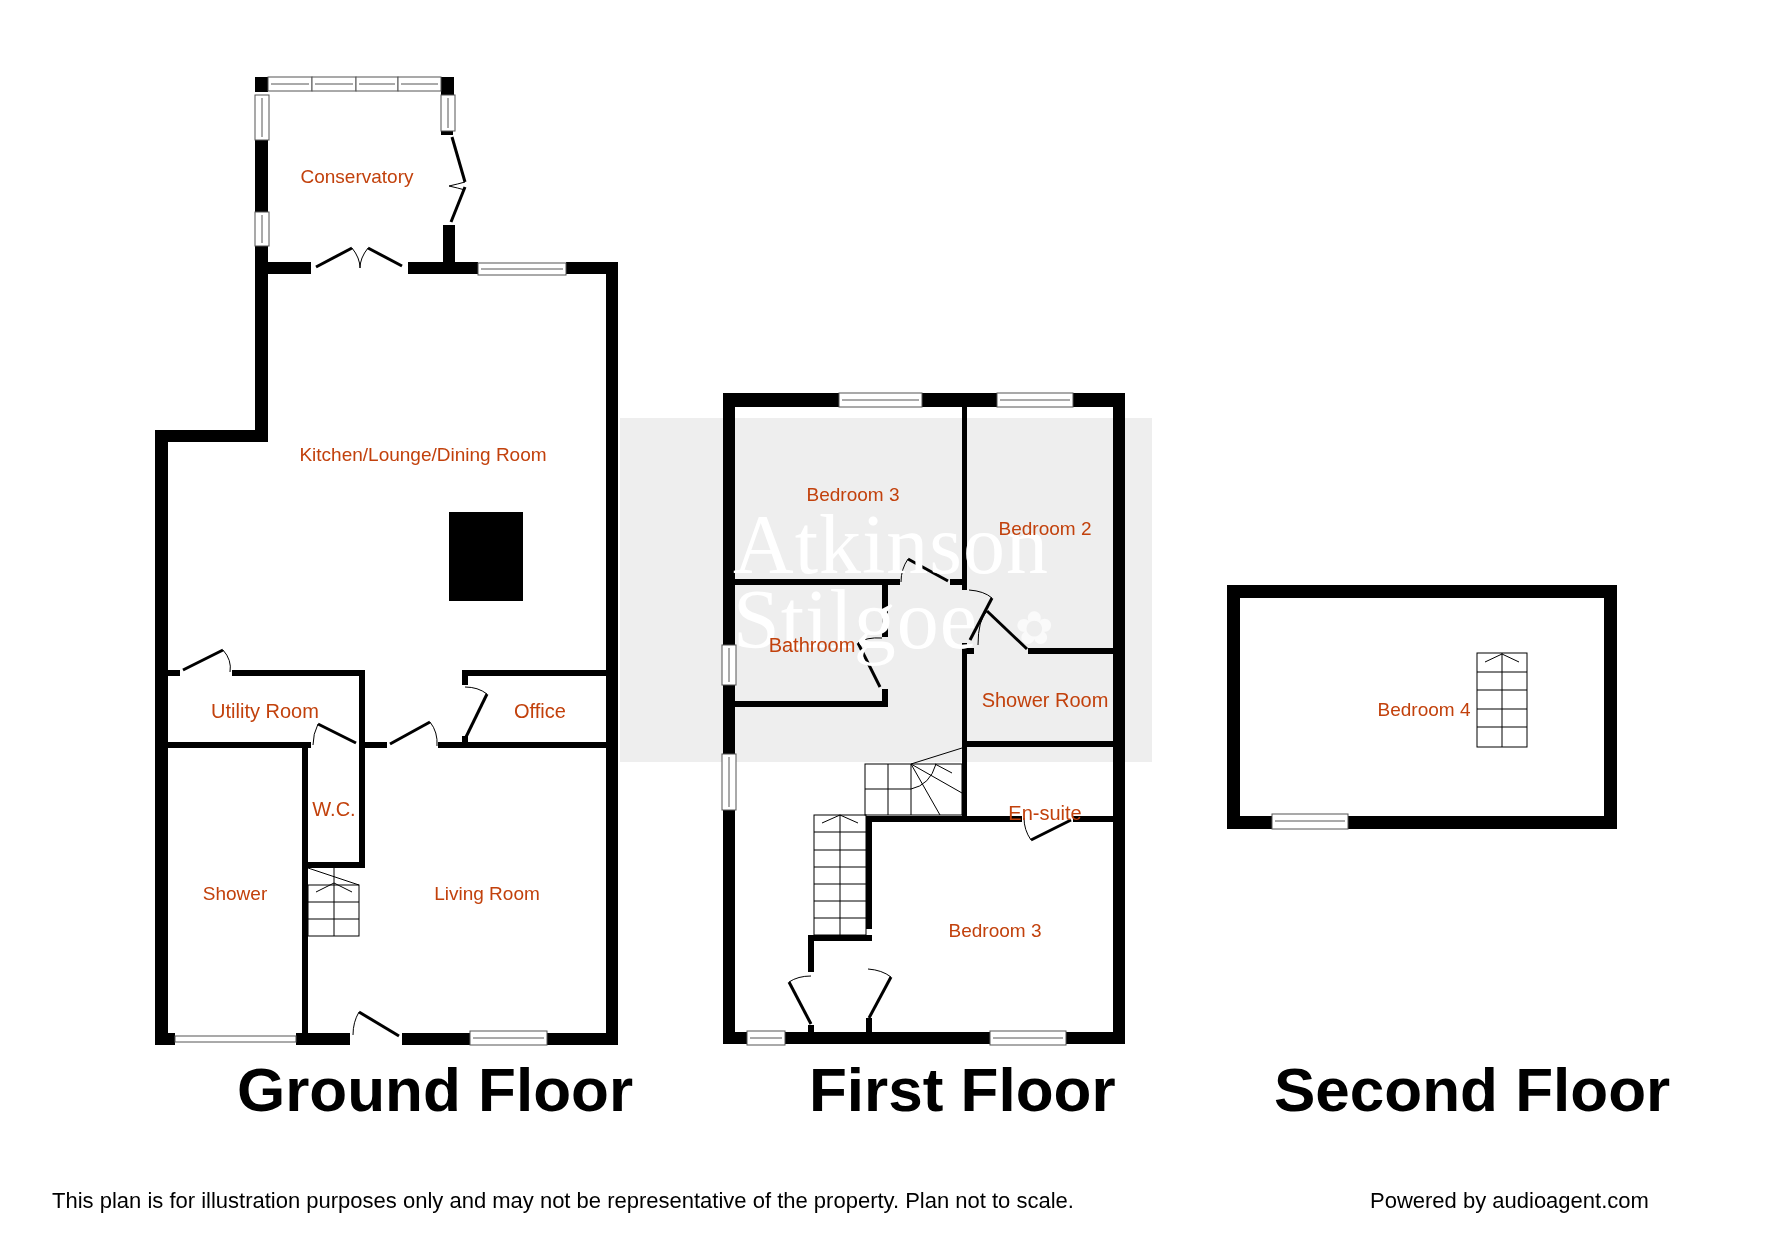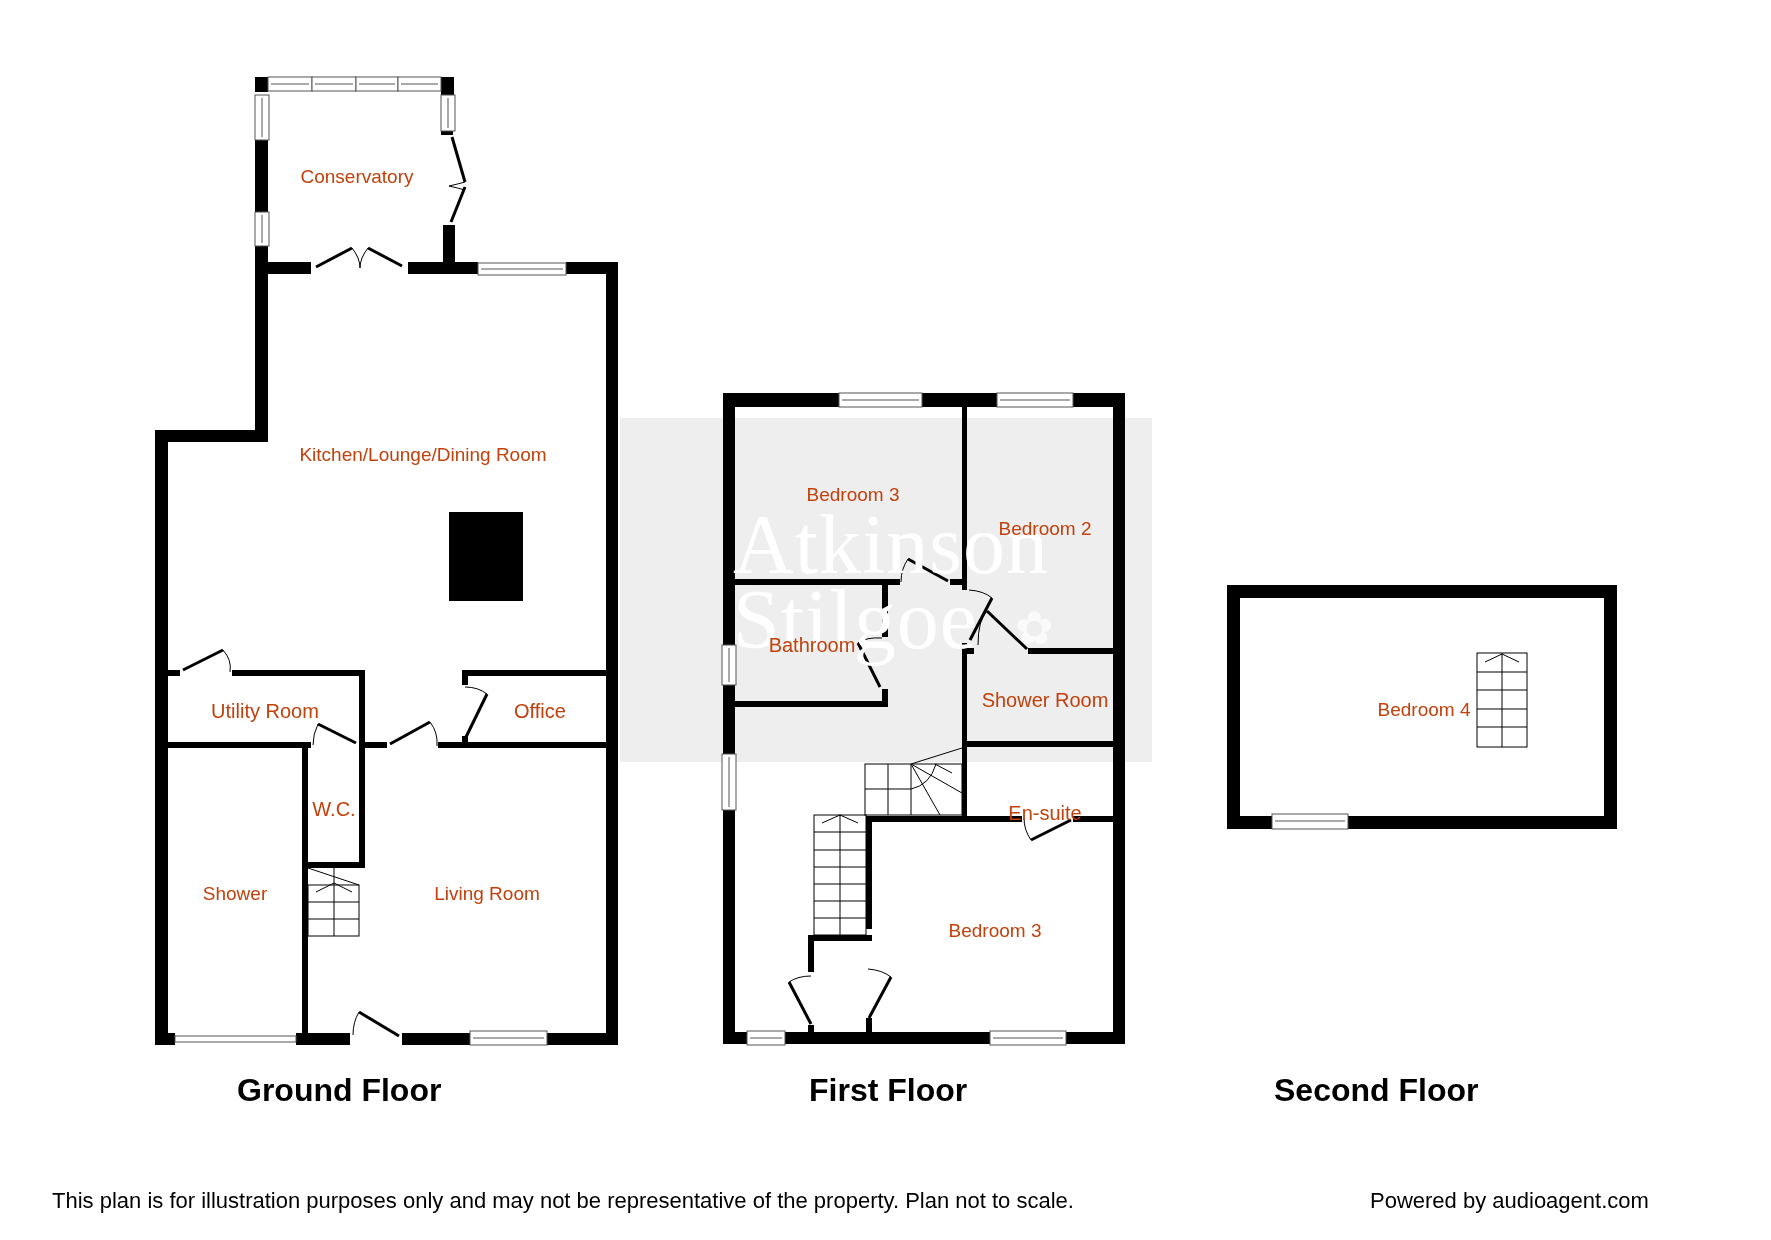--- a/index.html
+++ b/index.html
@@ -1,21 +1,21 @@
 <!DOCTYPE html>
 <html><head>
 <meta charset="utf-8">
 <style>
   html,body{margin:0;padding:0;background:#ffffff;}
   body{width:1771px;height:1240px;position:relative;overflow:hidden;font-family:"Liberation Sans",sans-serif;color:#000;}
   #plan{position:absolute;left:0;top:0;width:1771px;height:1240px;}
   .lbl{position:absolute;white-space:nowrap;transform:translate(-50%,-50%);font-family:"Liberation Sans",sans-serif;color:#c2410c;}
   .room-lg{font-size:19px;}
   .room-sm{font-size:20px;}
-  .floor-title{position:absolute;font-weight:bold;font-size:32px;white-space:nowrap;font-family:"Liberation Sans",sans-serif;top:1062px;line-height:56px;}
+  .floor-title{position:absolute;font-weight:bold;font-size:62px;white-space:nowrap;font-family:"Liberation Sans",sans-serif;top:1062px;line-height:56px;}
   .footer{position:absolute;font-size:22px;white-space:nowrap;top:1188px;line-height:26px;font-family:"Liberation Sans",sans-serif;}
   .wm{position:absolute;font-family:"Liberation Serif",serif;color:#ffffff;font-size:84px;line-height:70px;white-space:nowrap;letter-spacing:1px;}
   .wm-flower{position:absolute;color:#fafafa;font-size:46px;line-height:46px;}
 </style>
 </head>
 <body>
 
 <svg id="plan" viewBox="0 0 1771 1240" xmlns="http://www.w3.org/2000/svg">
 
   <rect x="620" y="418" width="532" height="344" fill="#eeeeee"></rect>

